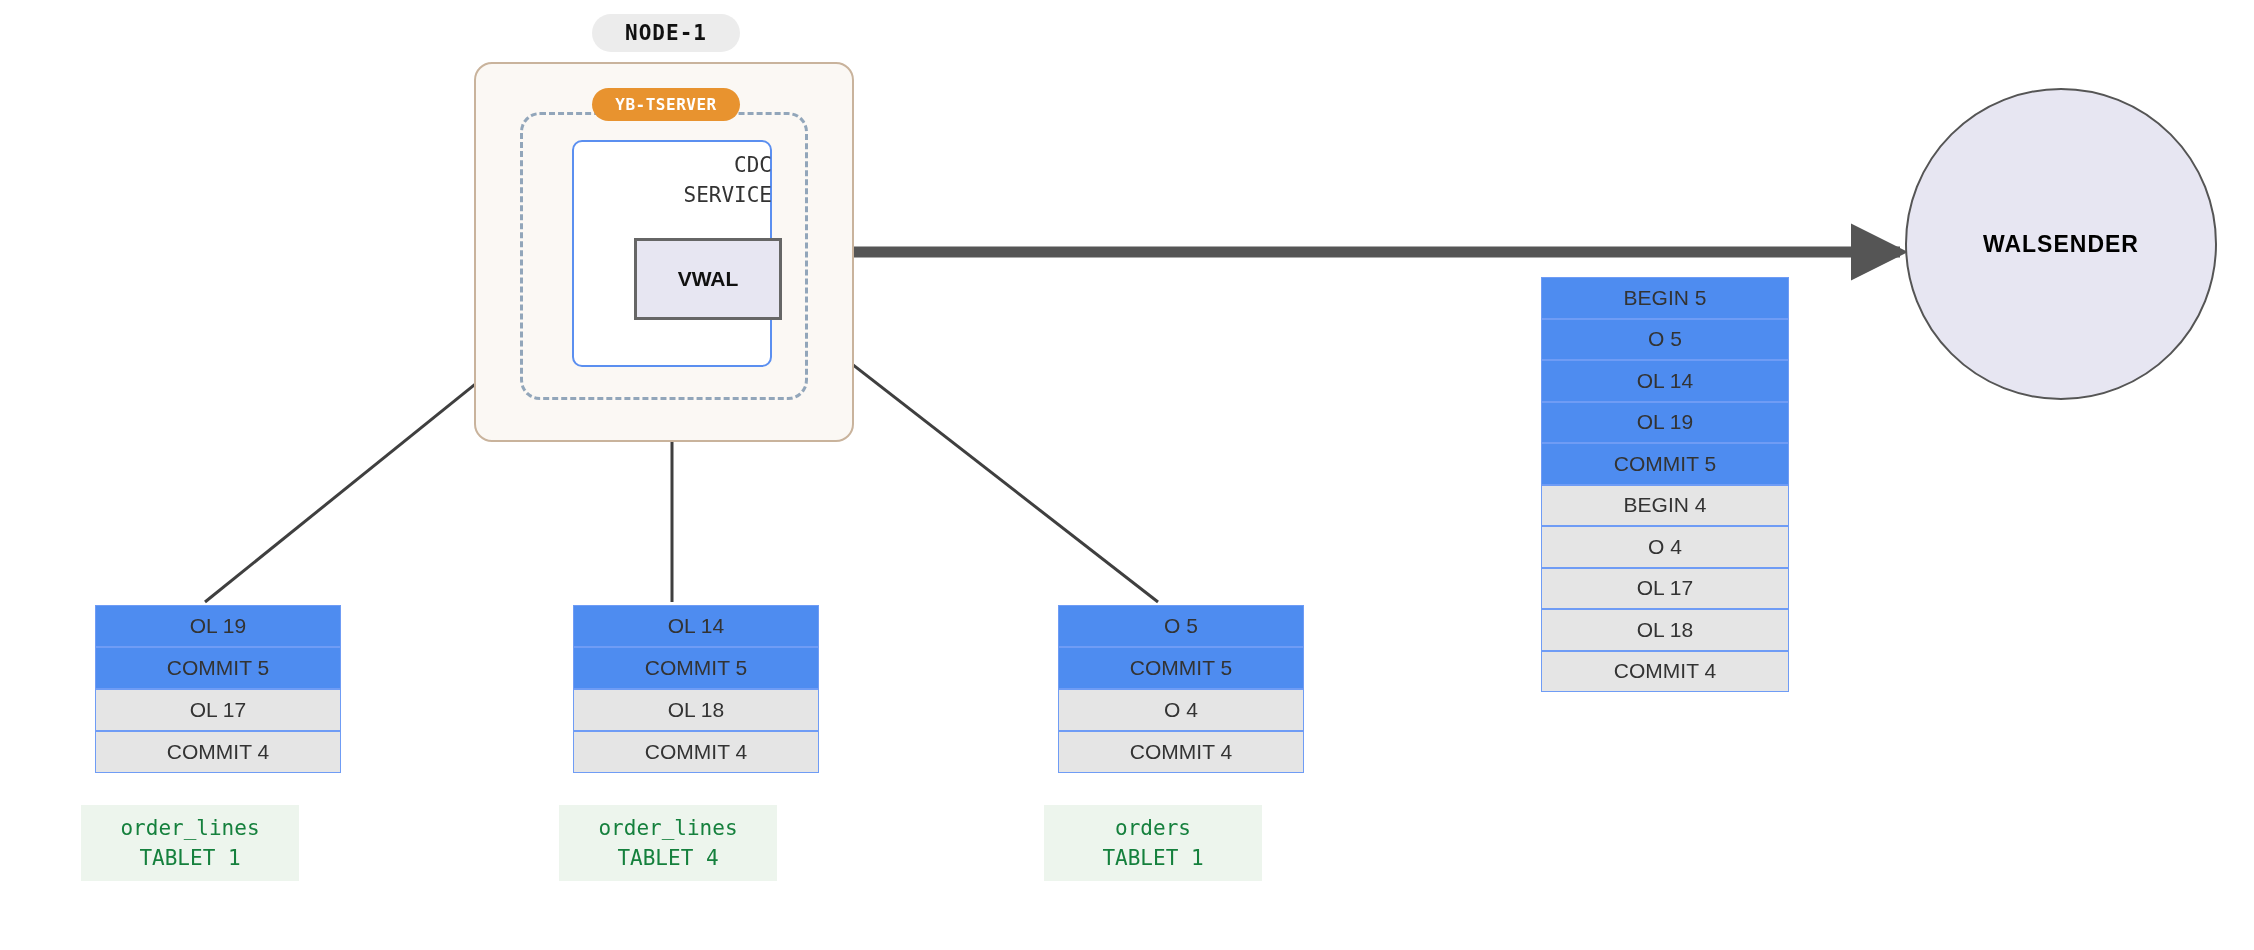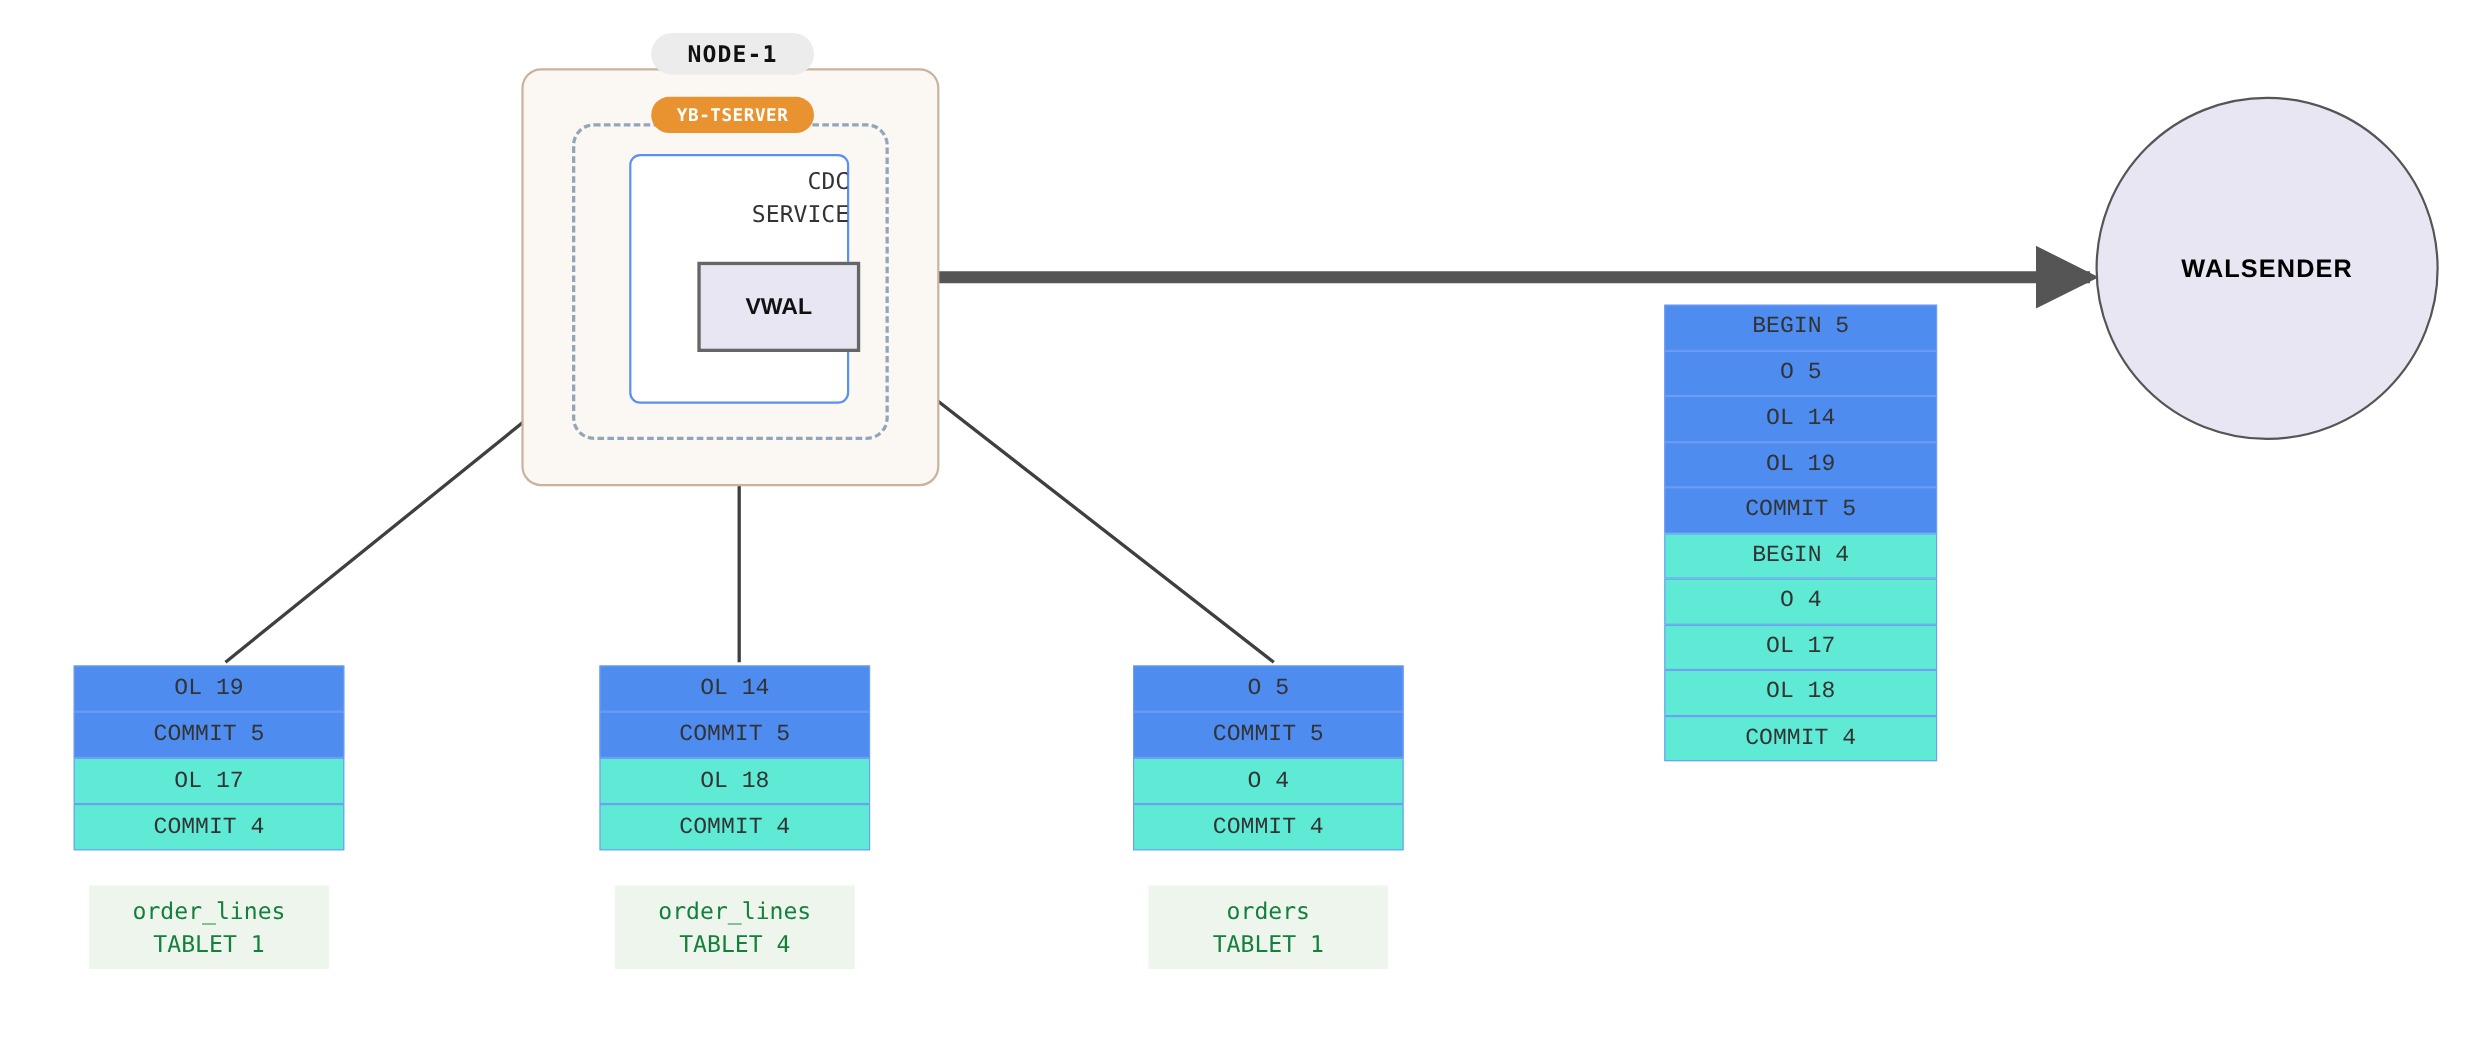--- a/index.html
+++ b/index.html
@@ -35,21 +35,21 @@
     width: 380px;
     height: 380px;
     background: #fbf8f4;
     border: 2.5px solid #c9b39c;
     border-radius: 18px;
     box-sizing: border-box;
   }
   .node-badge {
     position: absolute;
     left: 592px;
-    top: 30px;
+    top: 14px;
     width: 148px;
     height: 38px;
     background: #ececec;
     border-radius: 19px;
     display: flex;
     align-items: center;
     justify-content: center;
     font-family: "DejaVu Sans Mono", monospace;
     font-size: 21px;
     font-weight: bold;
@@ -155,26 +155,27 @@
 
   
   .stack {
     position: absolute;
   }
   .rec {
     box-sizing: border-box;
     display: flex;
     align-items: center;
     justify-content: center;
-    font-family: Liberation Mono, monospace;
+    font-family: Liberation Sans, sans-serif;
     color: #333333;
     white-space: pre;
+    margin-left: 28px;
   }
   .rec.blue  { background: #4e8cf0; border: 1.5px solid #6f9cf5; }
-  .rec.green { background: #5eead4; border: 1.5px solid #6f9cf5; }
+  .rec.green { background: #e5e5e5; border: 1.5px solid #6f9cf5; }
 
   
   .tablet-stack .rec {
     width: 246px;
     height: 42px;
     font-size: 21px;
   }
   .tablet-label {
     position: absolute;
     width: 218px;

